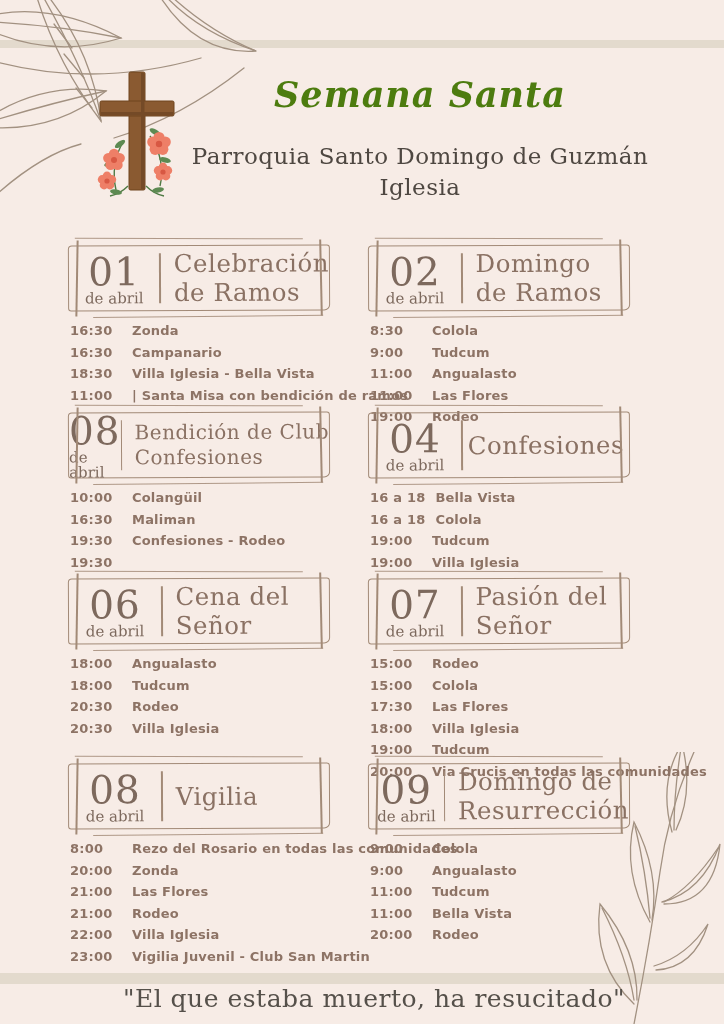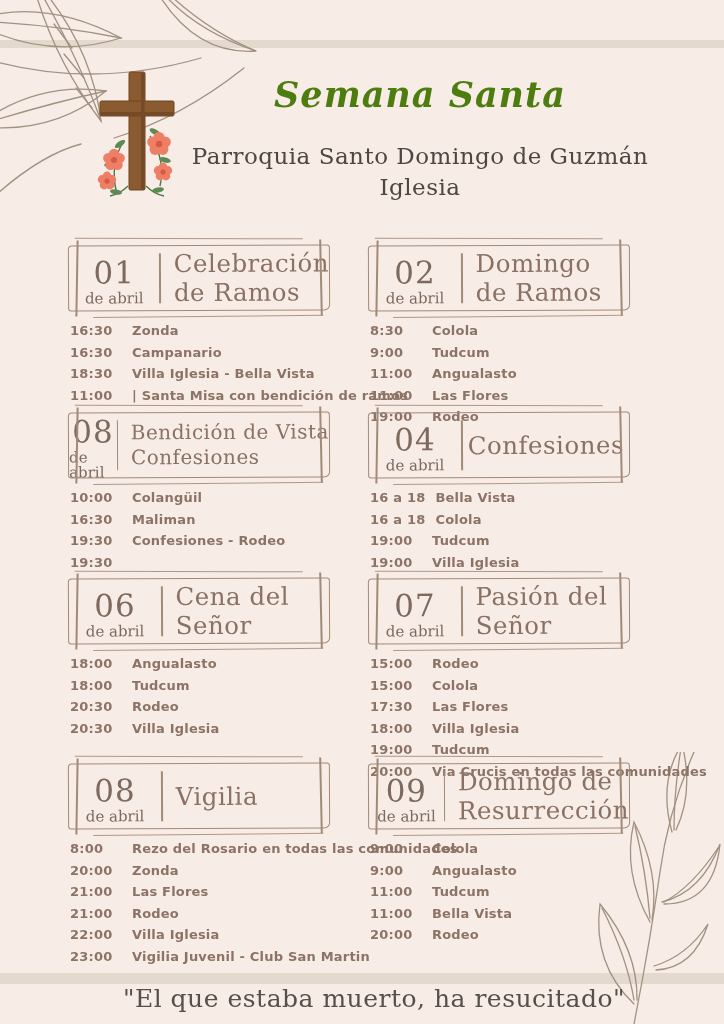--- a/index.html
+++ b/index.html
@@ -46,21 +46,21 @@
     display:flex; align-items:stretch; transform:rotate(-0.25deg);
     background:transparent;
   }
   .sketch-box .edge { position:absolute; top:-6px; bottom:-6px; width:1.6px; background:#a28a77; }
   .sketch-box .edge.l { left:7px; transform:rotate(1.2deg); }
   .sketch-box .edge.r { right:7px; transform:rotate(-1deg); }
   .sketch-box .overline { position:absolute; left:6px; right:26px; top:-8px; height:1.4px; background:#a28a77; transform:rotate(0.35deg); opacity:.85; }
   .sketch-box .underline { position:absolute; left:24px; right:6px; bottom:-7px; height:1.4px; background:#a28a77; transform:rotate(-0.3deg); opacity:.85; }
 
   .date-col { width:92px; display:flex; flex-direction:column; align-items:center; justify-content:center; padding-top:3px; color:#7d695d; }
-  .day { font-size:31px; line-height:36px; letter-spacing:1px; }
+  .day { font-size:39px; line-height:36px; letter-spacing:1px; }
   .month { font-size:15px; line-height:15px; margin-top:1px; }
   .v-divider { width:1.6px; background:#a28a77; margin:7px 0; }
   .title-col { flex:1; display:flex; flex-direction:column; justify-content:center; padding-left:13px; color:#8a7163; }
   .title-line { font-size:24.5px; line-height:29px; letter-spacing:0.5px; white-space:nowrap; }
   .small-title .title-line { font-size:20px; line-height:25px; }
   .one-line .title-col { padding-left:0; align-items:center; }
 
   .events { margin:9px 0 0 2px; padding:0; list-style:none; }
   .events li {
     display:flex; white-space:nowrap;
@@ -252,21 +252,21 @@
           <span class="overline"></span>
           <span class="underline"></span>
           <span class="edge l"></span>
           <span class="edge r"></span>
           <div class="date-col">
             <span class="day">08</span>
             <span class="month">de abril</span>
           </div>
           <div class="v-divider"></div>
           <div class="title-col">
-            <span class="title-line">Bendición de Vista</span>
+            <span class="title-line">Bendición de Club</span>
             <span class="title-line">Confesiones</span>
           </div>
         </div>
         <ul class="events">
           <li>
             <span class="time">10:00</span>
             <span class="place">Colangüil</span>
           </li>
           <li>
             <span class="time">16:30</span>

